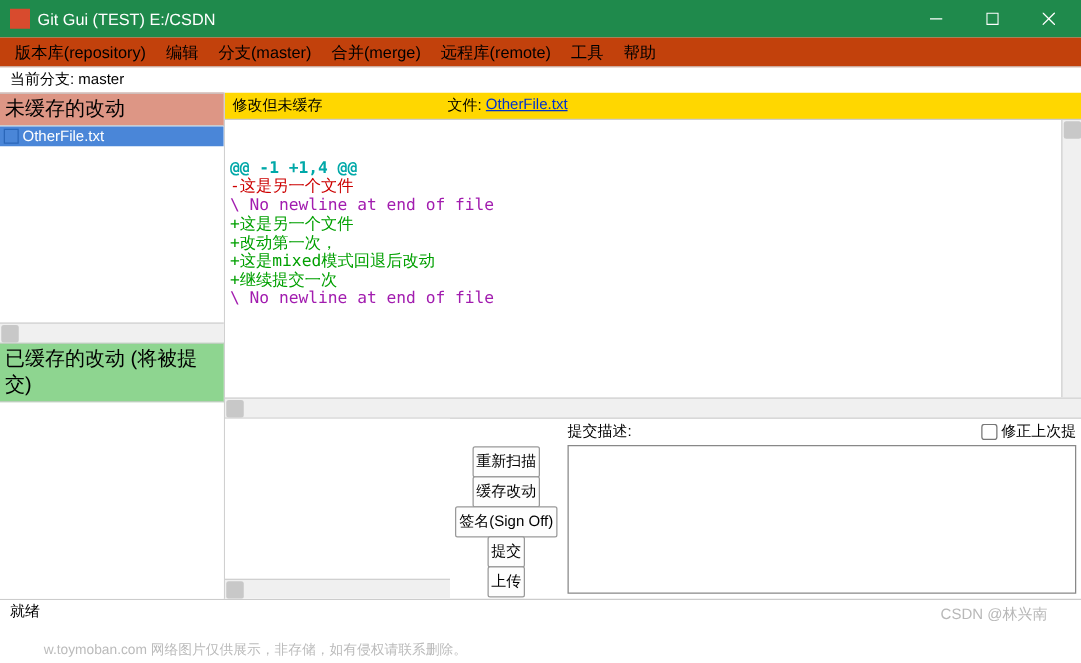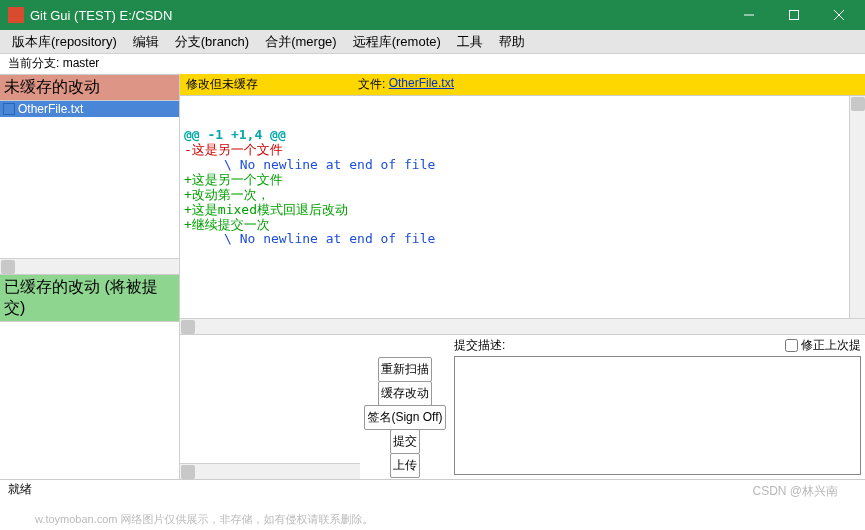--- a/index.html
+++ b/index.html
@@ -28,21 +28,21 @@
     }
     .titlebar .title { flex: 1; font-size: 13px; }
     .win-btn {
       width: 45px; height: 30px;
       display: flex; align-items: center; justify-content: center;
       color: #fff;
     }
     .win-btn svg { width: 10px; height: 10px; }
     .menubar {
       height: 24px;
-      background: #e5e5e5;
+      background: #c2410c;
       border-bottom: 1px solid #d0d0d0;
       display: flex;
       align-items: center;
       padding: 0 8px;
       gap: 8px;
     }
     .menubar span { padding: 2px 4px; }
     .branch-info {
       height: 20px;
       padding: 1px 8px;
@@ -119,21 +119,21 @@
       font-size: 13px;
       padding: 2px 4px;
       line-height: 1.15;
       white-space: pre;
       overflow: hidden;
       position: relative;
     }
     .hunk { color: #00a8a8; font-weight: bold; }
     .del  { color: #cc0000; }
     .add  { color: #00a000; }
-    .ctx  { color: #1d4ed8; margin-left: 40px; }
+    .ctx  { color: #a21caf; }
     .vscroll {
       position: absolute; right: 0; top: 0; bottom: 0;
       width: 16px;
       background: #f0f0f0;
       border-left: 1px solid #d0d0d0;
     }
     .vscroll .vthumb {
       position: absolute; left: 1px; top: 1px;
       width: 14px; height: 14px;
       background: #c8c8c8;
@@ -238,21 +238,21 @@
     <svg viewBox="0 0 10 10">
         <line x1="0" y1="0" x2="10" y2="10" stroke="#fff" stroke-width="1"></line>
         <line x1="10" y1="0" x2="0" y2="10" stroke="#fff" stroke-width="1"></line>
       </svg>
   </div>
 </div>
 
 <div class="menubar">
   <span>版本库(repository)</span>
   <span>编辑</span>
-  <span>分支(branch)</span>
+  <span>分支(master)</span>
   <span>合并(merge)</span>
   <span>远程库(remote)</span>
   <span>工具</span>
   <span>帮助</span>
 </div>
 
 <div class="branch-info">当前分支: master</div>
 
 <div class="main">
   <div class="left">

